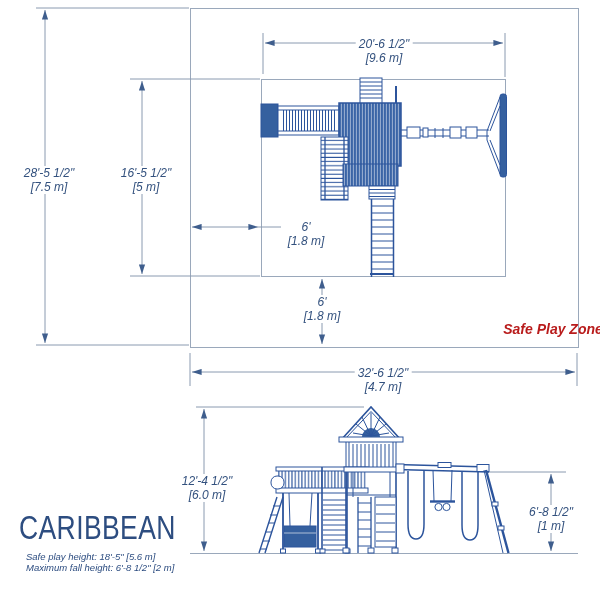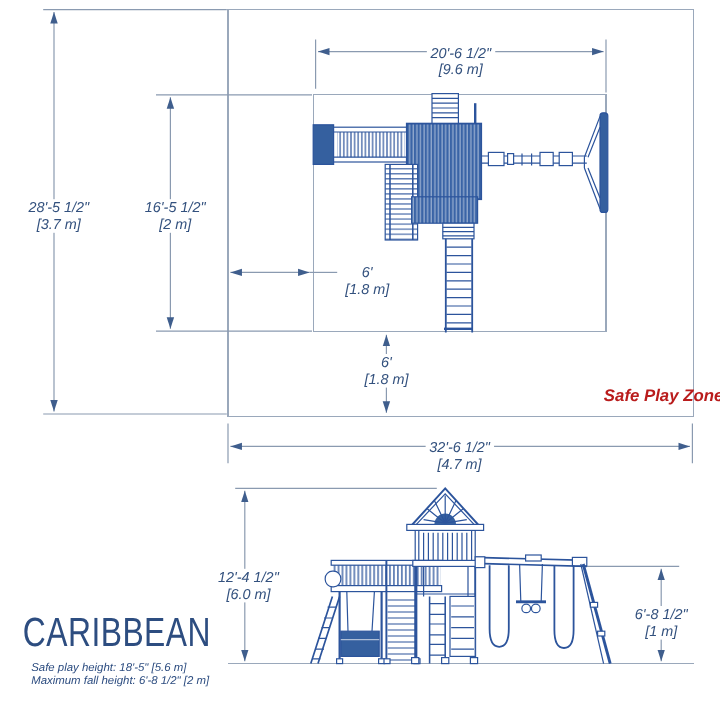--- a/index.html
+++ b/index.html
@@ -207,25 +207,25 @@
           <circle cx="438.5" cy="507" r="3.6"></circle>
           <circle cx="446.5" cy="507" r="3.6"></circle>
         </g>
         <path d="M462,471 L462,525 Q462,540 470,540 Q478,540 478,525 L478,471" stroke-width="1.5"></path>
       </g>
     </g>
   </svg>
 
   <div class="dim-label" style="left:49px;top:180px">
     <span>28'-5 1/2"</span>
-    <span>[3.7 m]</span>
+    <span>[7.5 m]</span>
   </div>
   <div class="dim-label" style="left:146px;top:180px">
     <span>16'-5 1/2"</span>
-    <span>[2 m]</span>
+    <span>[5 m]</span>
   </div>
   <div class="dim-label" style="left:384px;top:51px">
     <span>20'-6 1/2"</span>
     <span>[9.6 m]</span>
   </div>
   <div class="dim-label" style="left:306px;top:234px">
     <span>6'</span>
     <span>[1.8 m]</span>
   </div>
   <div class="dim-label" style="left:322px;top:309px">

